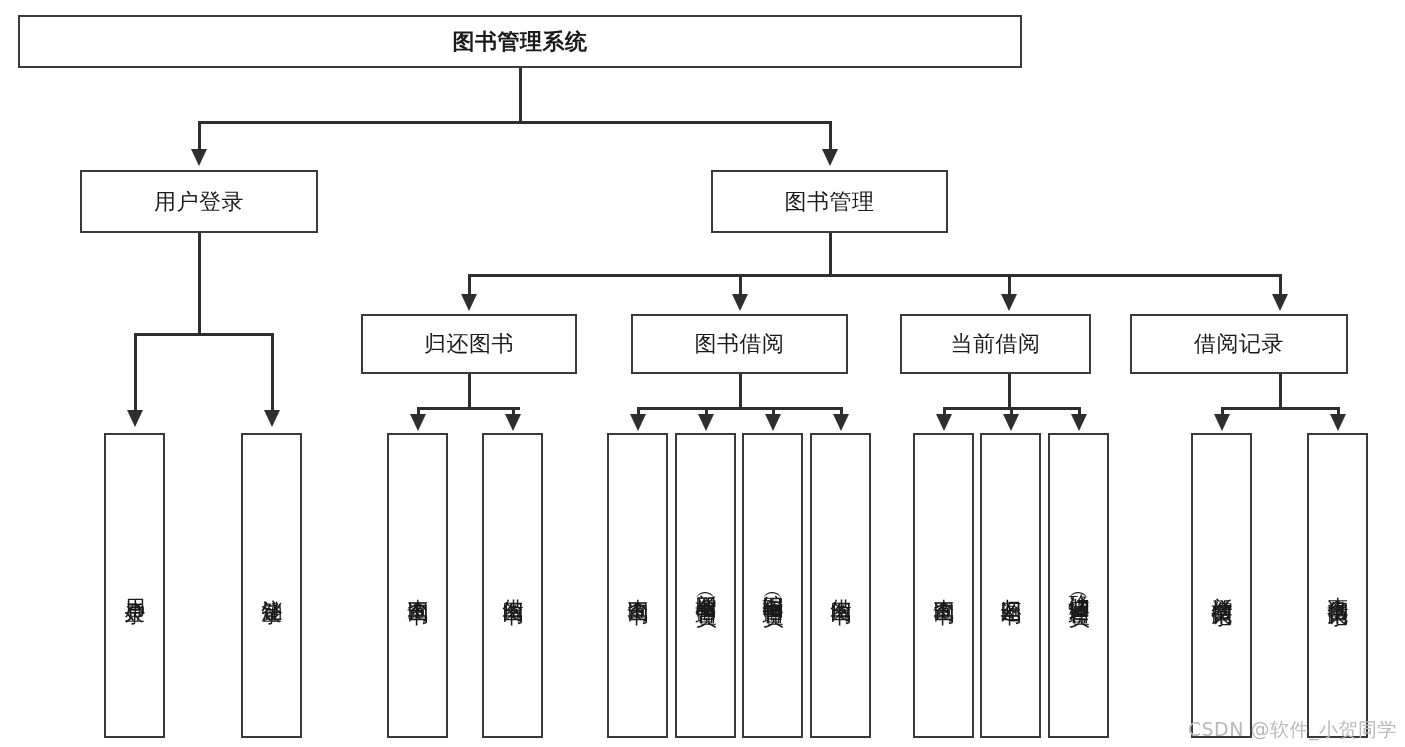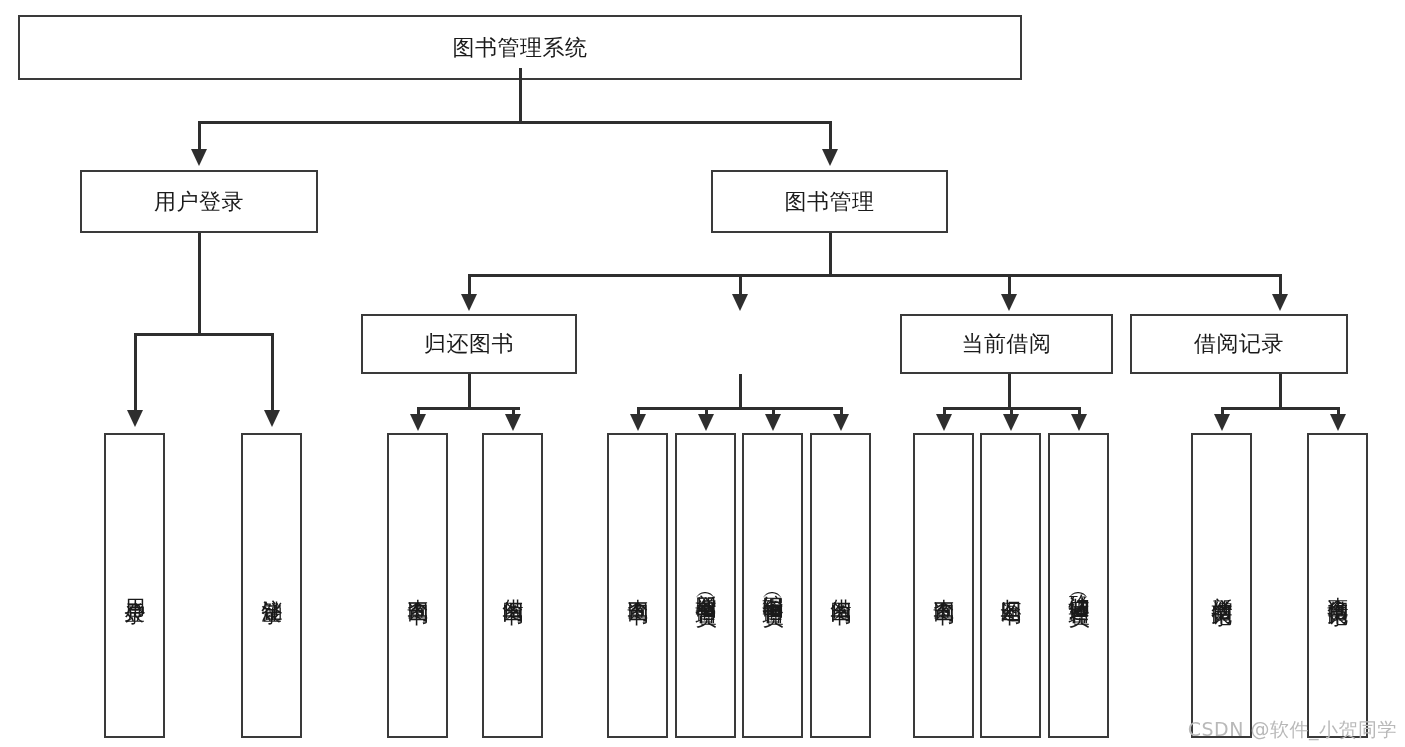--- a/index.html
+++ b/index.html
@@ -75,21 +75,21 @@
     letter-spacing: 0.5px;
     white-space: nowrap;
     font-family: "DejaVu Sans", "Liberation Sans", sans-serif;
   }
 </style>
 </head>
 <body>
 
 <div id="canvas">
 
-  <div class="node h" style="left:18px; top:15px; width:1004px; height:65px;">
+  <div class="node h" style="left:18px; top:15px; width:1004px; height:53px;font-weight:bold;">
     <span>图书管理系统</span>
   </div>
 
   <div class="vline" style="left:519px; top:68px; width:2.5px; height:54px;"></div>
 
   <div class="hline" style="left:198px; top:121px; width:633px; height:2.5px;"></div>
 
   <div class="vline" style="left:198px; top:121px; height:30px;"></div>
   <div class="arrow" style="left:191px; top:149px;"></div>
   <div class="vline" style="left:829px; top:121px; height:30px;"></div>
@@ -116,21 +116,24 @@
   <div class="vline" style="left:739px; top:274px; height:22px;"></div>
   <div class="arrow" style="left:732px; top:294px;"></div>
   <div class="vline" style="left:1008px; top:274px; height:22px;"></div>
   <div class="arrow" style="left:1001px; top:294px;"></div>
   <div class="vline" style="left:1279px; top:274px; height:22px;"></div>
   <div class="arrow" style="left:1272px; top:294px;"></div>
 
   <div class="node h" style="left:361px; top:314px; width:216px; height:60px;">
     <span>归还图书</span>
   </div>
-  <div class="node h" style="left:900px; top:314px; width:213px; height:60px;">
+  <div class="node h" style="left:631px; top:314px; width:217px; height:60px;">
+    <span>图书借阅</span>
+  </div>
+  <div class="node h" style="left:900px; top:314px; width:191px; height:60px;">
     <span>当前借阅</span>
   </div>
   <div class="node h" style="left:1130px; top:314px; width:218px; height:60px;">
     <span>借阅记录</span>
   </div>
 
   <div class="vline" style="left:468px; top:374px; height:35px;"></div>
   <div class="hline" style="left:417px; top:407px; width:103px; height:2.5px;"></div>
   <div class="vline" style="left:417px; top:407px; height:9px;"></div>
   <div class="arrow" style="left:410px; top:414px;"></div>

